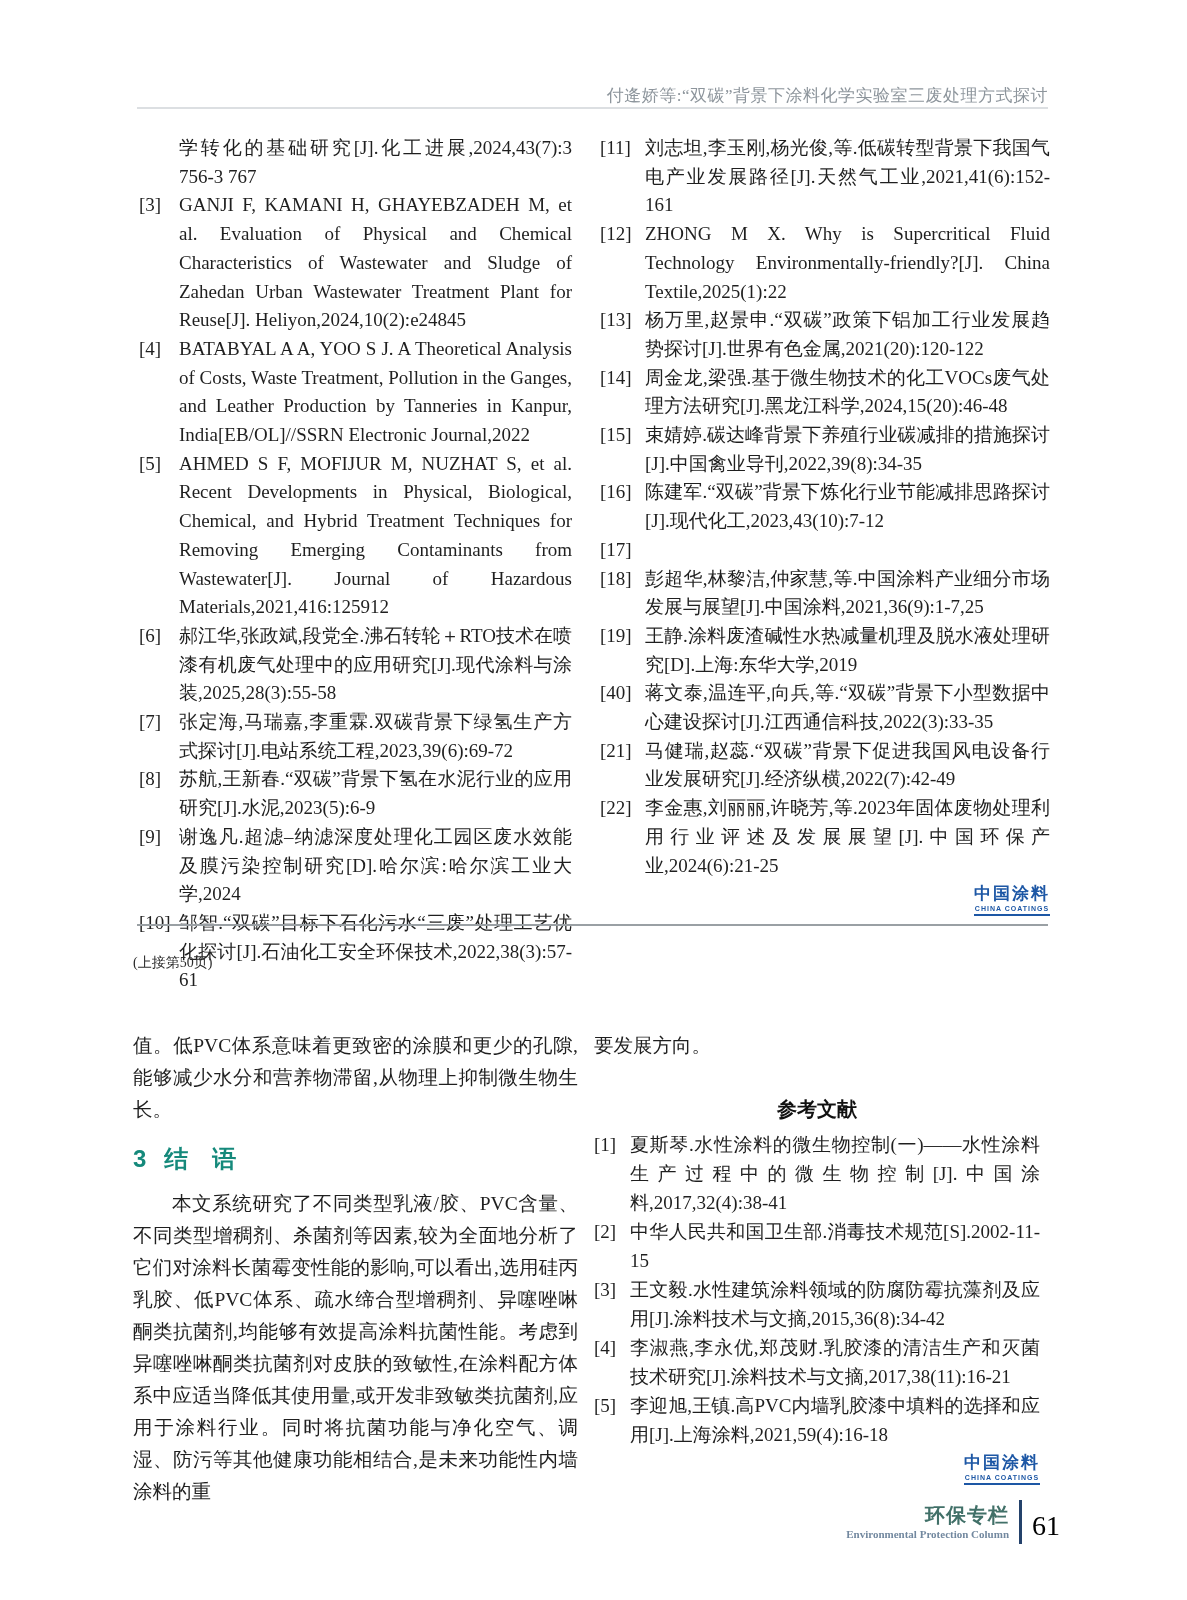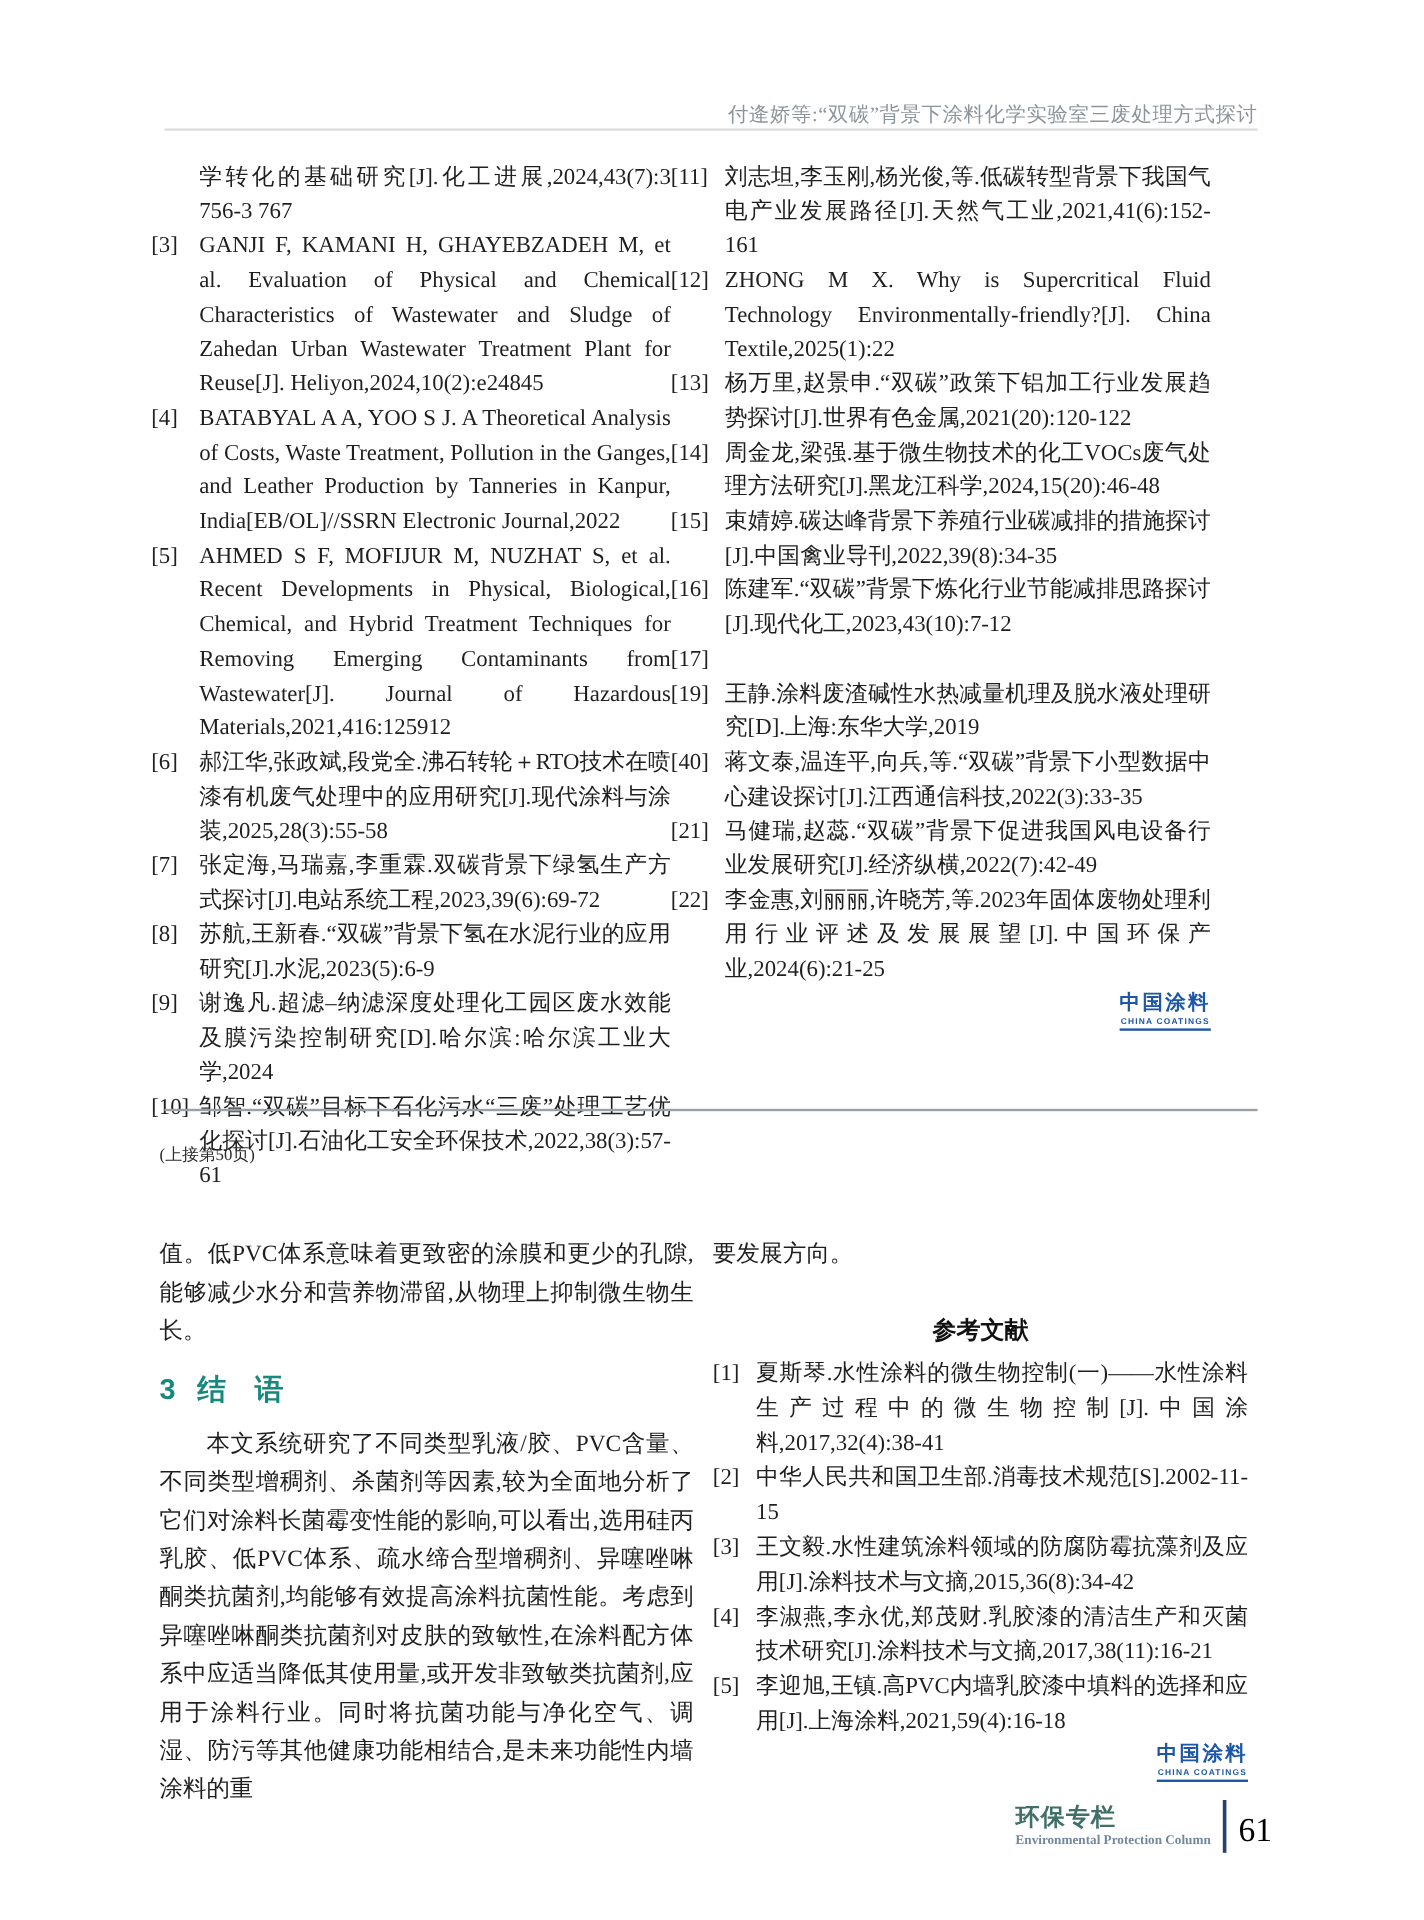--- a/index.html
+++ b/index.html
@@ -11,21 +11,21 @@
     color:#1f1f1f;
   }
   
   .running-head {
     position:absolute; top:84px; left:137px; width:911px;
     text-align:right; font-size:17px; color:#8d959c; letter-spacing:0.5px;
   }
   .head-rule { position:absolute; top:107px; left:137px; width:911px; height:2px; background:#dcdfe2; }
 
   
-  .refs-top { position:absolute; top:134px; left:126px; width:911px; display:flex; }
+  .refs-top { position:absolute; top:134px; left:139px; width:911px; display:flex; gap:28px; }
   .ref-col-left  { width:433px; }
   .ref-col-right { width:450px; }
   .ref { display:flex; font-size:19px; line-height:28.7px; }
   .ref-num { flex:0 0 40px; }
   .ref-col-right .ref-num { flex-basis:45px; }
   .ref-text { flex:1; text-align:justify; }
 
   
   .logo { width:fit-content; margin-left:auto; margin-top:6px; text-align:center; }
   .logo-cn {
@@ -56,21 +56,21 @@
   .refs-head {
     margin:34px 0 8px 0; text-align:center;
     font-family:"Liberation Sans","DejaVu Sans",sans-serif;
     font-size:20px; font-weight:bold; color:#111; line-height:26px;
   }
   .refs-bottom .ref { font-size:19px; line-height:29px; }
   .refs-bottom .ref-num { flex-basis:36px; }
 
   
   .page-footer { position:absolute; top:1496px; right:127px; display:flex; align-items:center; gap:10px; }
-  .footer-col { text-align:left; }
+  .footer-col { text-align:right; }
   .footer-cn {
     font-family:"Liberation Sans","DejaVu Sans",sans-serif;
     font-size:20px; font-weight:bold; color:#417068; line-height:24px; letter-spacing:1px;
   }
   .footer-en { font-size:11px; font-weight:bold; color:#72889f; line-height:15px; }
   .footer-bar { width:3px; height:44px; background:#24426b; }
   .footer-page { font-size:28px; color:#000000; line-height:44px; padding-top:8px;text-align:right; }
 </style>
 </head>
 <body>
@@ -158,20 +158,24 @@
 
           <div class="ref">
             <span class="ref-num">[16]</span>
             <span class="ref-text">陈建军.“双碳”背景下炼化行业节能减排思路探讨[J].现代化工,2023,43(10):7-12</span>
           </div>
 
           <div class="ref">
             <span class="ref-num">[17]</span>
           </div>
 
+          <div class="ref">
+            <span class="ref-num">[18]</span>
+            <span class="ref-text">彭超华,林黎洁,仲家慧,等.中国涂料产业细分市场发展与展望[J].中国涂料,2021,36(9):1-7,25</span>
+          </div>
 
           <div class="ref">
             <span class="ref-num">[19]</span>
             <span class="ref-text">王静.涂料废渣碱性水热减量机理及脱水液处理研究[D].上海:东华大学,2019</span>
           </div>
 
           <div class="ref">
             <span class="ref-num">[40]</span>
             <span class="ref-text">蒋文泰,温连平,向兵,等.“双碳”背景下小型数据中心建设探讨[J].江西通信科技,2022(3):33-35</span>
           </div>

